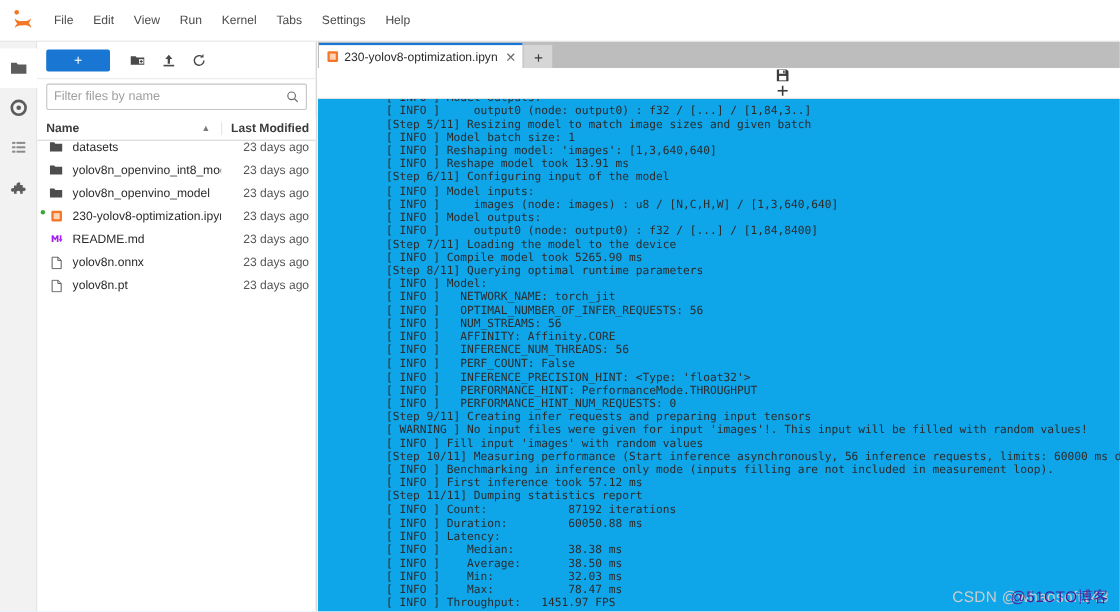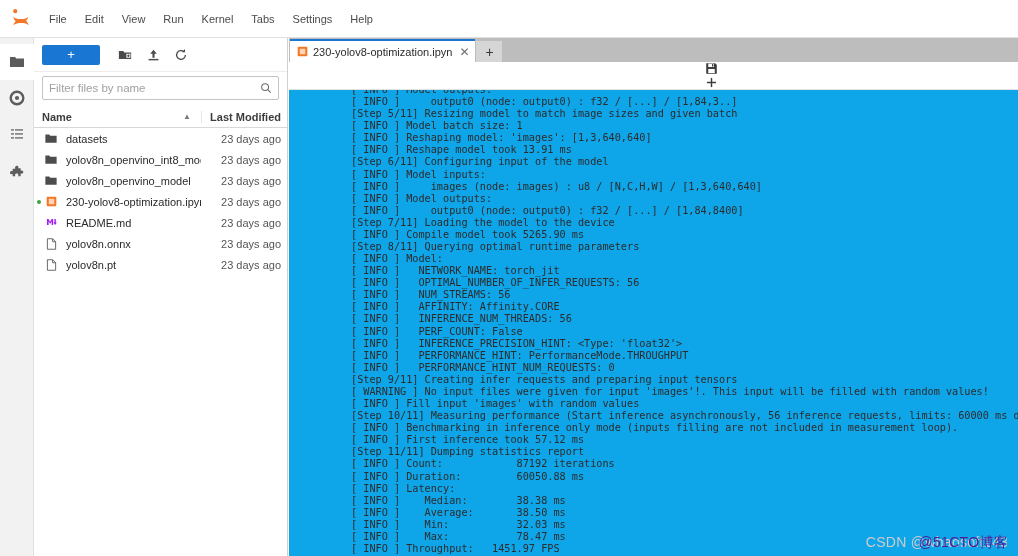--- a/index.html
+++ b/index.html
@@ -98,21 +98,21 @@
     height: 22px; display: flex; align-items: center;
     font-size: 11px; font-weight: bold; color: #3c3c3c;
     border-bottom: 1px solid #d8d8d8;
     background: #fff;
   }
   #fb-header .col-name { flex: 1; padding-left: 8px; display: flex; align-items: center; gap: 4px; }
   #fb-header .col-mod  { width: 86px; padding-right: 6px; text-align: right;
                           border-left: 1px solid #e6e6e6; }
   #fb-list { flex: 1; overflow: hidden; }
   .fb-row {
-    height: 21px; display: flex; align-items: center;
+    height: 21px; display: flex; align-items: flex-start;
     font-size: 11px; color: #2a2a2a; cursor: default;
     position: relative;
   }
   .fb-row .dot {
     position: absolute; left: 3px; width: 4px; height: 4px;
     border-radius: 50%; background: #3fa23f;
   }
   .fb-row .ficon {
     width: 22px; display: flex; align-items: center; justify-content: center;
     margin-left: 6px;

